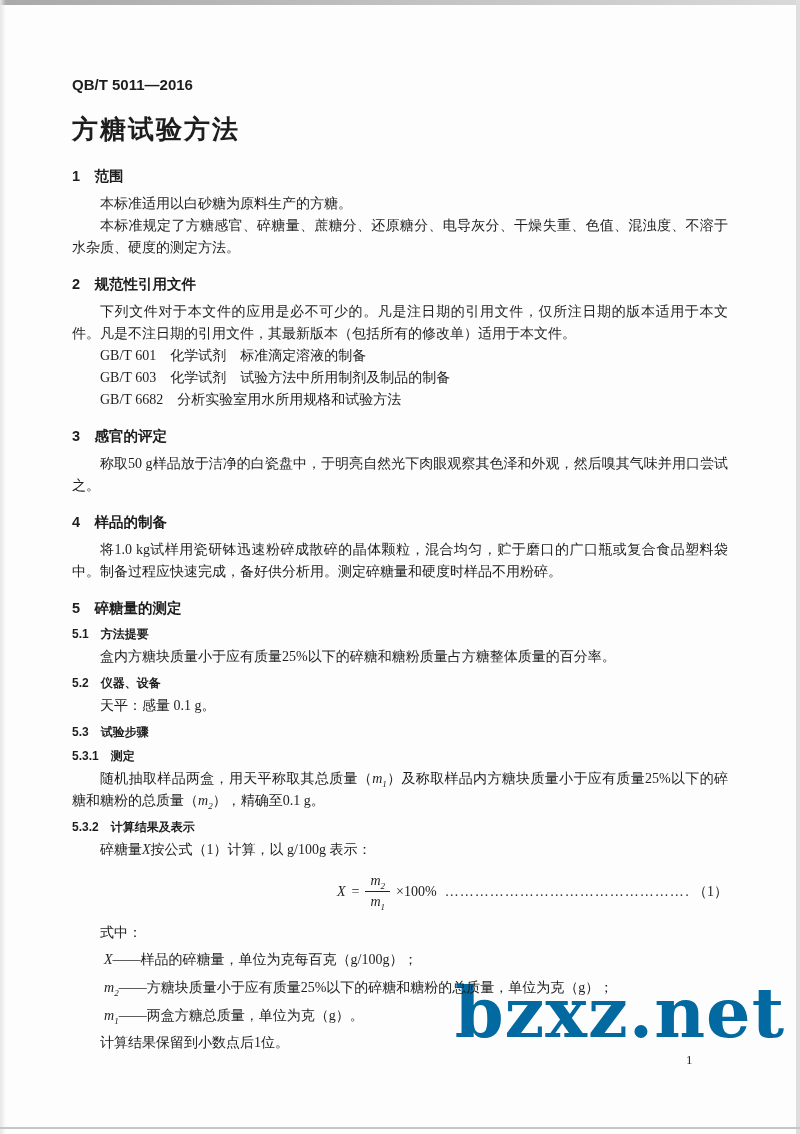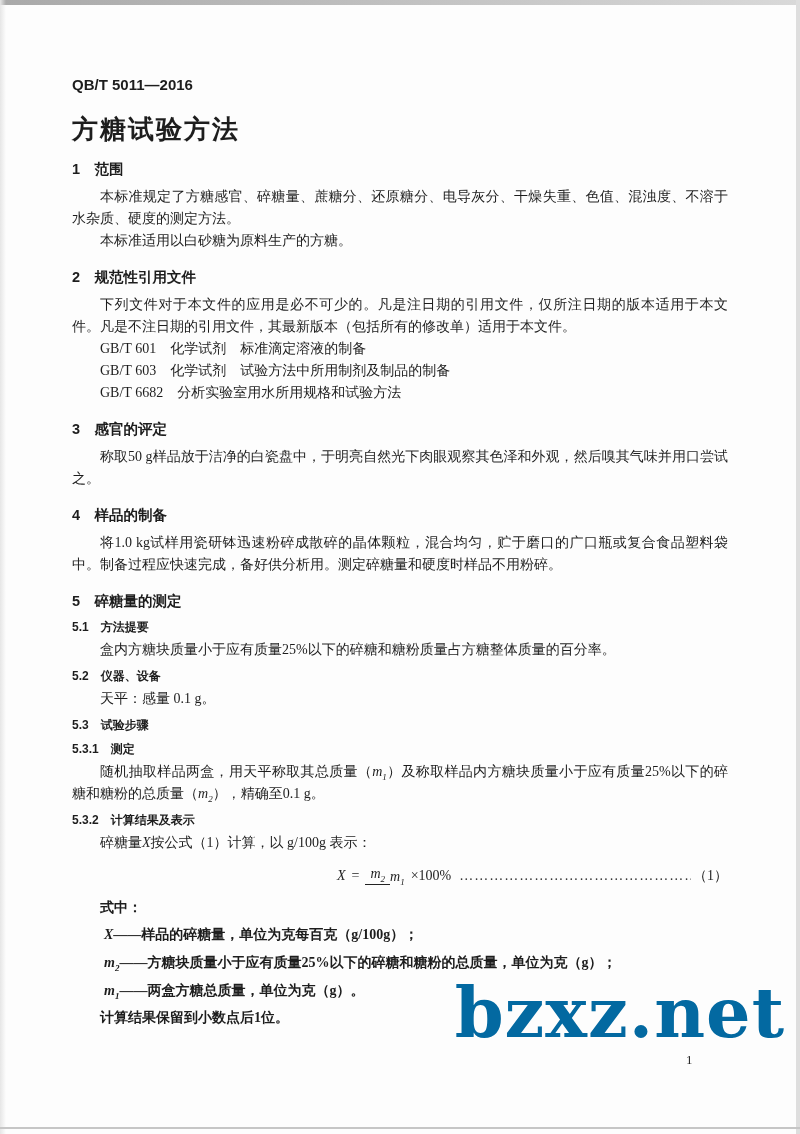--- a/index.html
+++ b/index.html
@@ -36,47 +36,47 @@
   .title{
     text-align:left;margin:20px 0 0 0;
     font-family:"Liberation Sans","DejaVu Sans",sans-serif;
     font-weight:bold;font-size:26px;line-height:30px;letter-spacing:2px;
   }
   .sec{
     font-family:"Liberation Sans","DejaVu Sans",sans-serif;
     font-weight:bold;font-size:14.5px;line-height:18px;
     margin:16px 0 8px 0;
   }
-  .sec-first{margin-top:16px;}
+  .sec-first{margin-top:23px;}
   .subsec{
     font-family:"Liberation Sans","DejaVu Sans",sans-serif;
     font-weight:bold;font-size:12px;line-height:18px;
     margin:6px 0 3px 0;
   }
   .subsec-tight{}
   .para{font-size:14px;line-height:22px;margin:0;text-align:justify;}
   .indent{text-indent:2em;}
   .ref{padding-left:2em;}
   .var{font-style:italic;font-family:"Liberation Serif","DejaVu Serif",serif;}
   sub{font-size:9px;line-height:0;}
 
   .formula{
     display:flex;align-items:center;
     margin:12px 0 12px 0;padding-left:265px;
     font-size:14px;
   }
   .f-main{display:inline-flex;align-items:center;}
   .f-main > *{margin-right:6px;}
-  .frac{display:inline-flex;flex-direction:row;align-items:center;}
+  .frac{display:inline-flex;flex-direction:column;align-items:center;}
   .frac .num{border-bottom:1.3px solid #222;padding:0 5px 2px 5px;line-height:16px;}
   .frac .den{padding-top:2px;line-height:16px;}
   .f-leader{flex:1;overflow:hidden;white-space:nowrap;letter-spacing:1px;margin:0 2px;color:#333;}
   .f-number{white-space:nowrap;}
 
-  .defs{margin-top:12px;font-weight:bold;}
+  .defs{margin-top:12px;}
   .def-line{font-size:14px;line-height:24px;margin:4px;padding-left:2em;}
   .def-note{font-size:14px;line-height:22px;margin:0;padding-left:2em;}
 
   .page-number{
     position:absolute;top:1052px;left:686px;z-index:2;
     font-size:13px;color:#2a2a2a;
   }
 </style>
 </head>
 <body>
@@ -88,22 +88,22 @@
 
 <div class="watermark">bzxz.net</div>
 
 <div class="page">
 
   <div class="doc-number">QB/T 5011—2016</div>
 
   <h1 class="title">方糖试验方法</h1>
 
   <h2 class="sec sec-first">1　范围</h2>
+  <p class="para indent">本标准适用以白砂糖为原料生产的方糖。</p>
   <p class="para indent">本标准规定了方糖感官、碎糖量、蔗糖分、还原糖分、电导灰分、干燥失重、色值、混浊度、不溶于水杂质、硬度的测定方法。</p>
-  <p class="para indent">本标准适用以白砂糖为原料生产的方糖。</p>
 
   <h2 class="sec">2　规范性引用文件</h2>
   <p class="para indent">下列文件对于本文件的应用是必不可少的。凡是注日期的引用文件，仅所注日期的版本适用于本文件。凡是不注日期的引用文件，其最新版本（包括所有的修改单）适用于本文件。</p>
   <p class="para ref">GB/T 601　化学试剂　标准滴定溶液的制备</p>
   <p class="para ref">GB/T 603　化学试剂　试验方法中所用制剂及制品的制备</p>
   <p class="para ref">GB/T 6682　分析实验室用水所用规格和试验方法</p>
 
   <h2 class="sec">3　感官的评定</h2>
   <p class="para indent">称取50 g样品放于洁净的白瓷盘中，于明亮自然光下肉眼观察其色泽和外观，然后嗅其气味并用口尝试之。</p>
 

